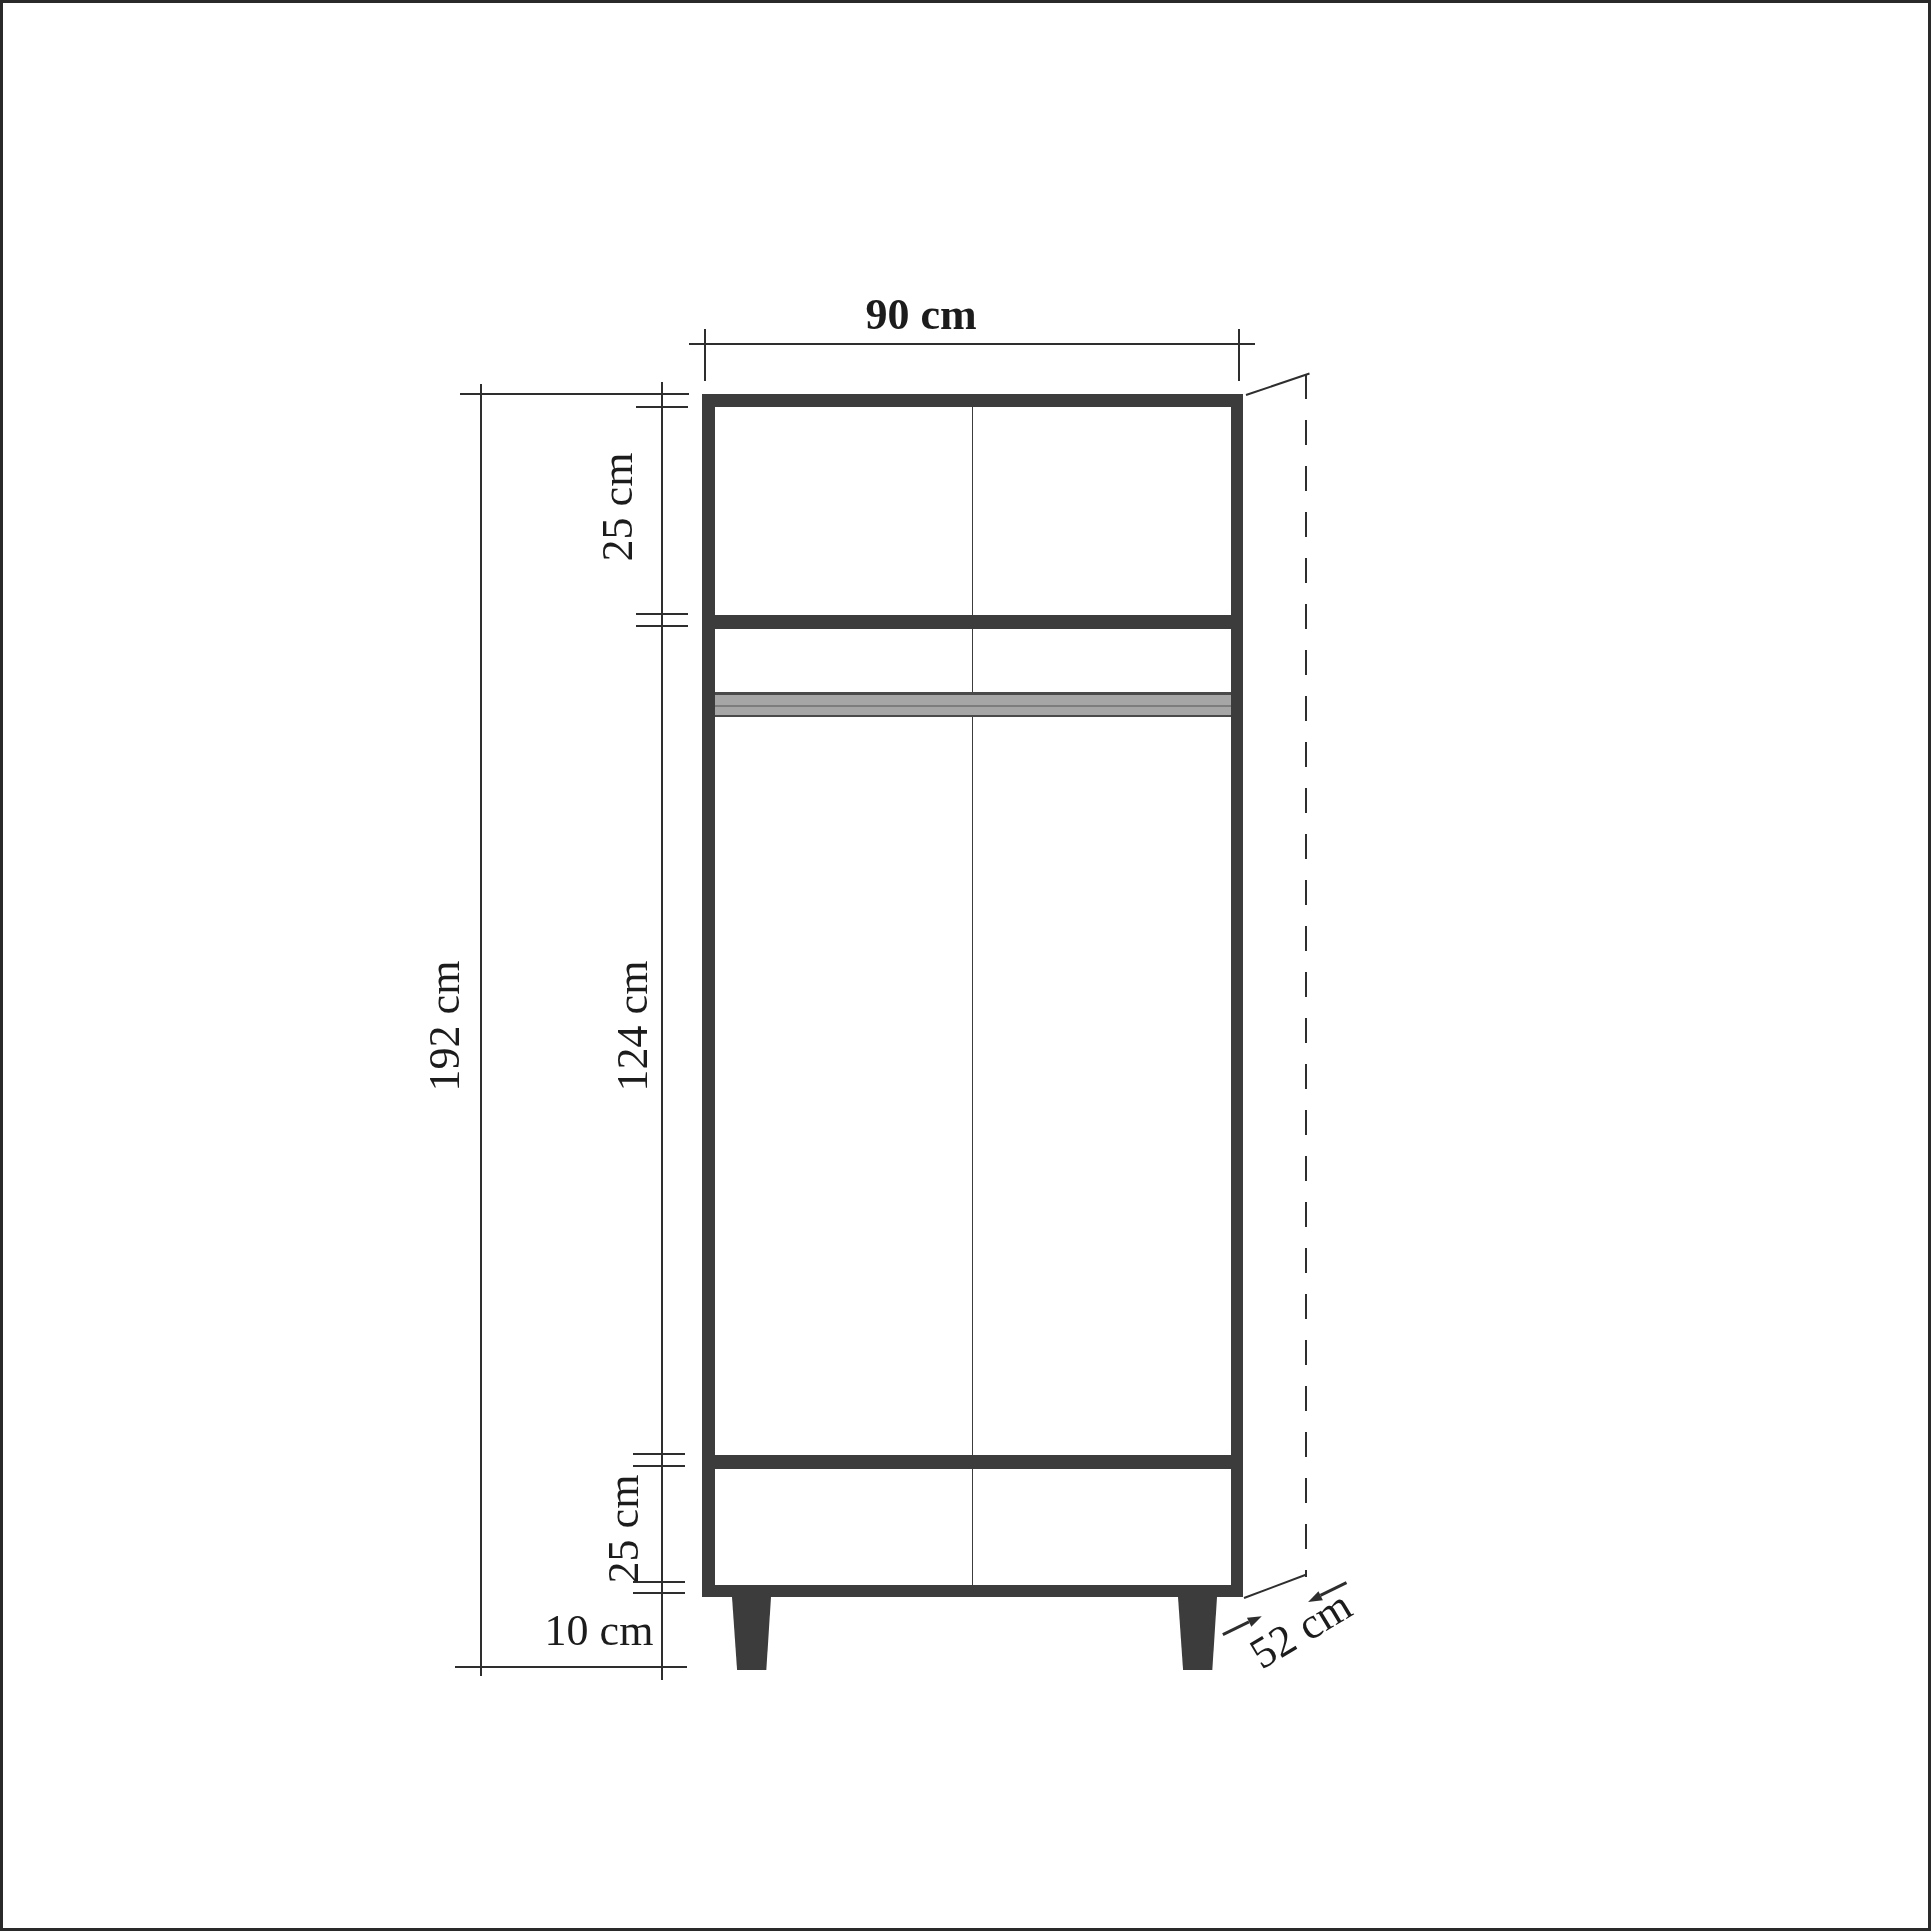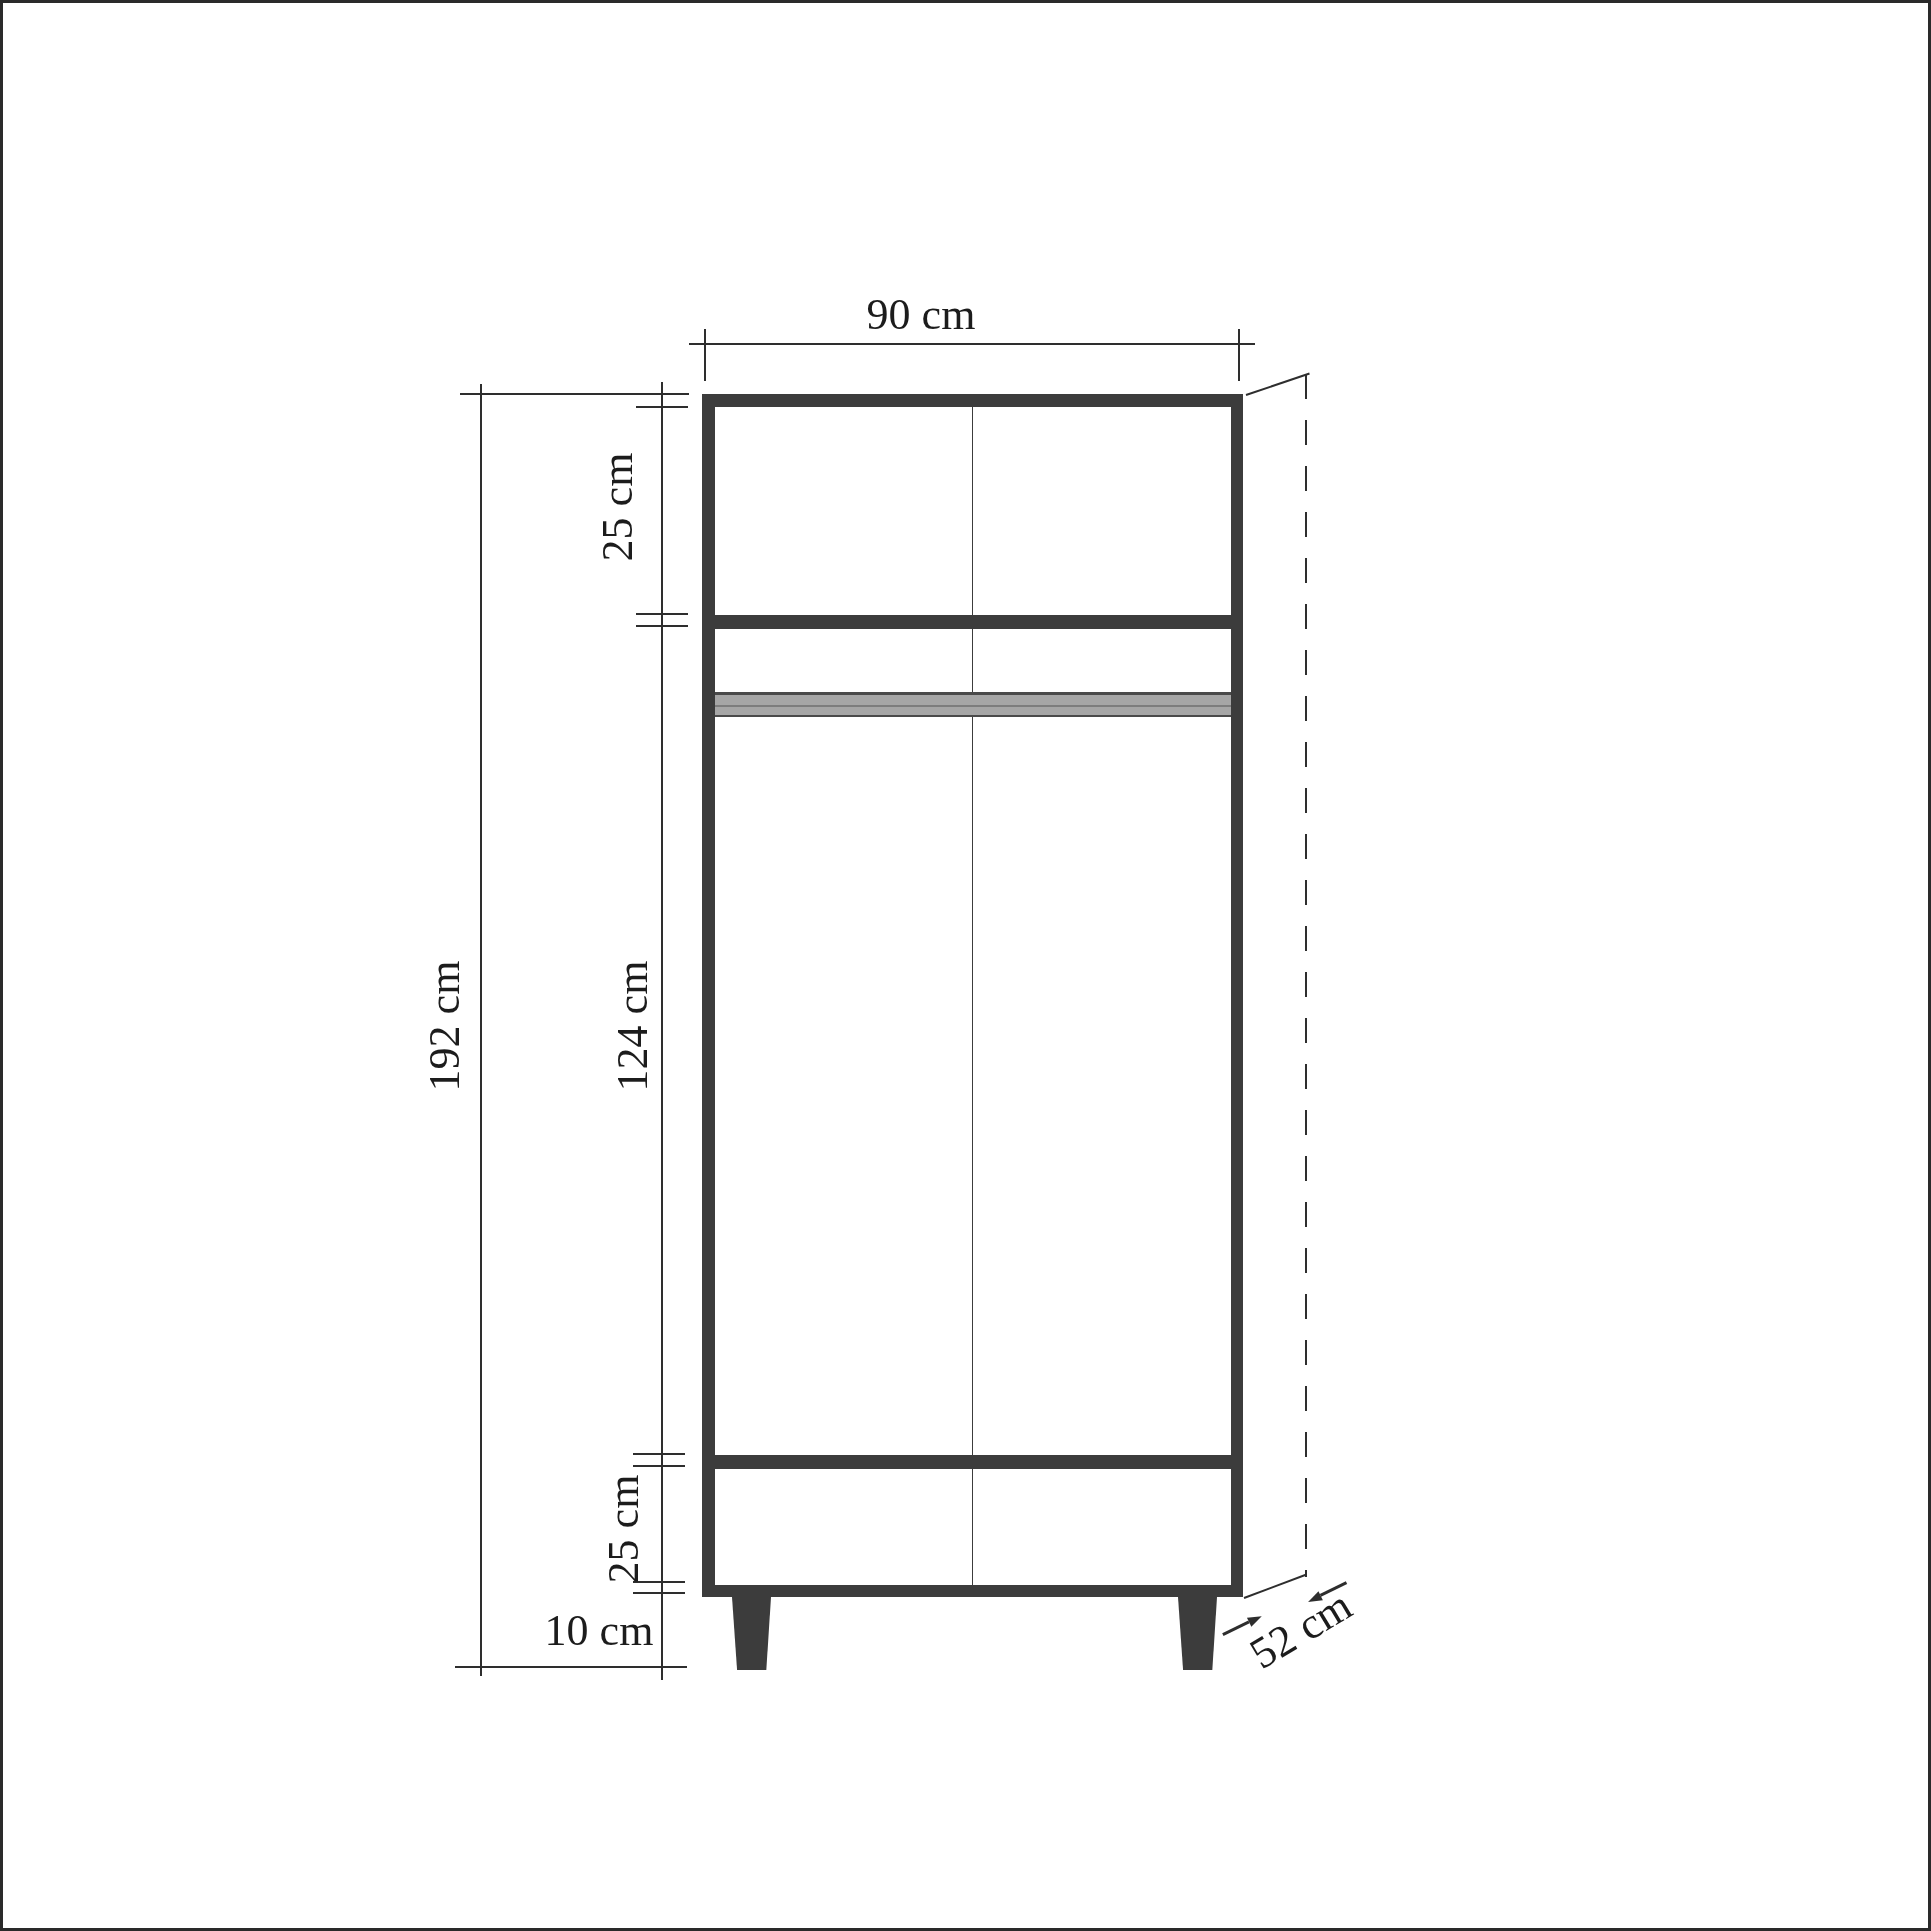--- a/index.html
+++ b/index.html
@@ -100,21 +100,21 @@
   <div class="dim-line" style="left:457px;top:390px;width:229px;height:1.9px;"></div>
   <div class="dim-line" style="left:633px;top:403px;width:52px;height:1.9px;"></div>
   <div class="dim-line" style="left:633px;top:610px;width:52px;height:1.9px;"></div>
   <div class="dim-line" style="left:633px;top:622px;width:52px;height:1.9px;"></div>
   <div class="dim-line" style="left:630px;top:1450px;width:52px;height:1.9px;"></div>
   <div class="dim-line" style="left:630px;top:1462px;width:52px;height:1.9px;"></div>
   <div class="dim-line" style="left:630px;top:1578px;width:52px;height:1.9px;"></div>
   <div class="dim-line" style="left:630px;top:1589px;width:52px;height:1.9px;"></div>
   <div class="dim-line" style="left:452px;top:1663px;width:232px;height:1.9px;"></div>
 
-  <div class="dim-label" style="left:918px;top:312px;">90 cm</div>
+  <div class="dim-label" style="left:918px;top:312px;font-weight:bold;">90 cm</div>
 
   <div class="dim-label vert" style="left:442px;top:1023px;">192 cm</div>
 
   <div class="dim-label vert" style="left:615px;top:504px;">25 cm</div>
 
   <div class="dim-label vert" style="left:630px;top:1023px;">124 cm</div>
 
   <div class="dim-label vert" style="left:621px;top:1526px;">25 cm</div>
 
   <div class="dim-label" style="left:596px;top:1628px;">10 cm</div>

